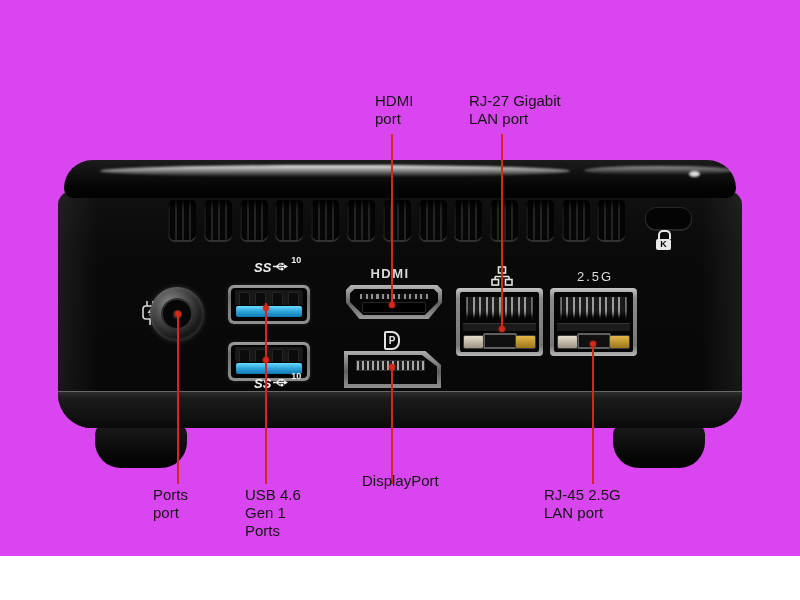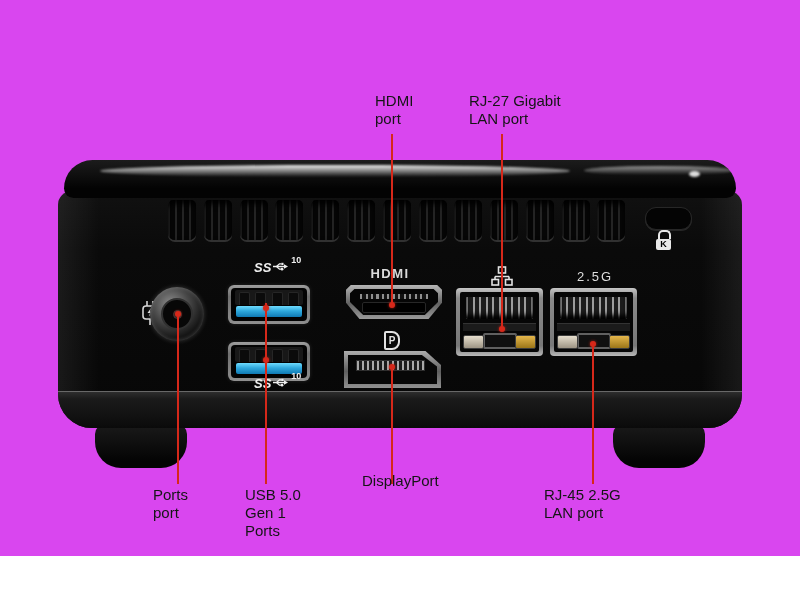--- a/index.html
+++ b/index.html
@@ -130,21 +130,21 @@
   <div class="callout" style="left:469px;top:92px">
     <span>RJ-27 Gigabit</span>
     <span>LAN port</span>
   </div>
 
   <div class="callout" style="left:153px;top:486px">
     <span>Ports</span>
     <span>port</span>
   </div>
   <div class="callout" style="left:245px;top:486px">
-    <span>USB 5.0</span>
+    <span>USB 4.6</span>
     <span>Gen 1</span>
     <span>Ports</span>
   </div>
   <div class="callout" style="left:362px;top:472px">
     <span>DisplayPort</span>
   </div>
   <div class="callout" style="left:544px;top:486px">
     <span>RJ-45 2.5G</span>
     <span>LAN port</span>
   </div>

